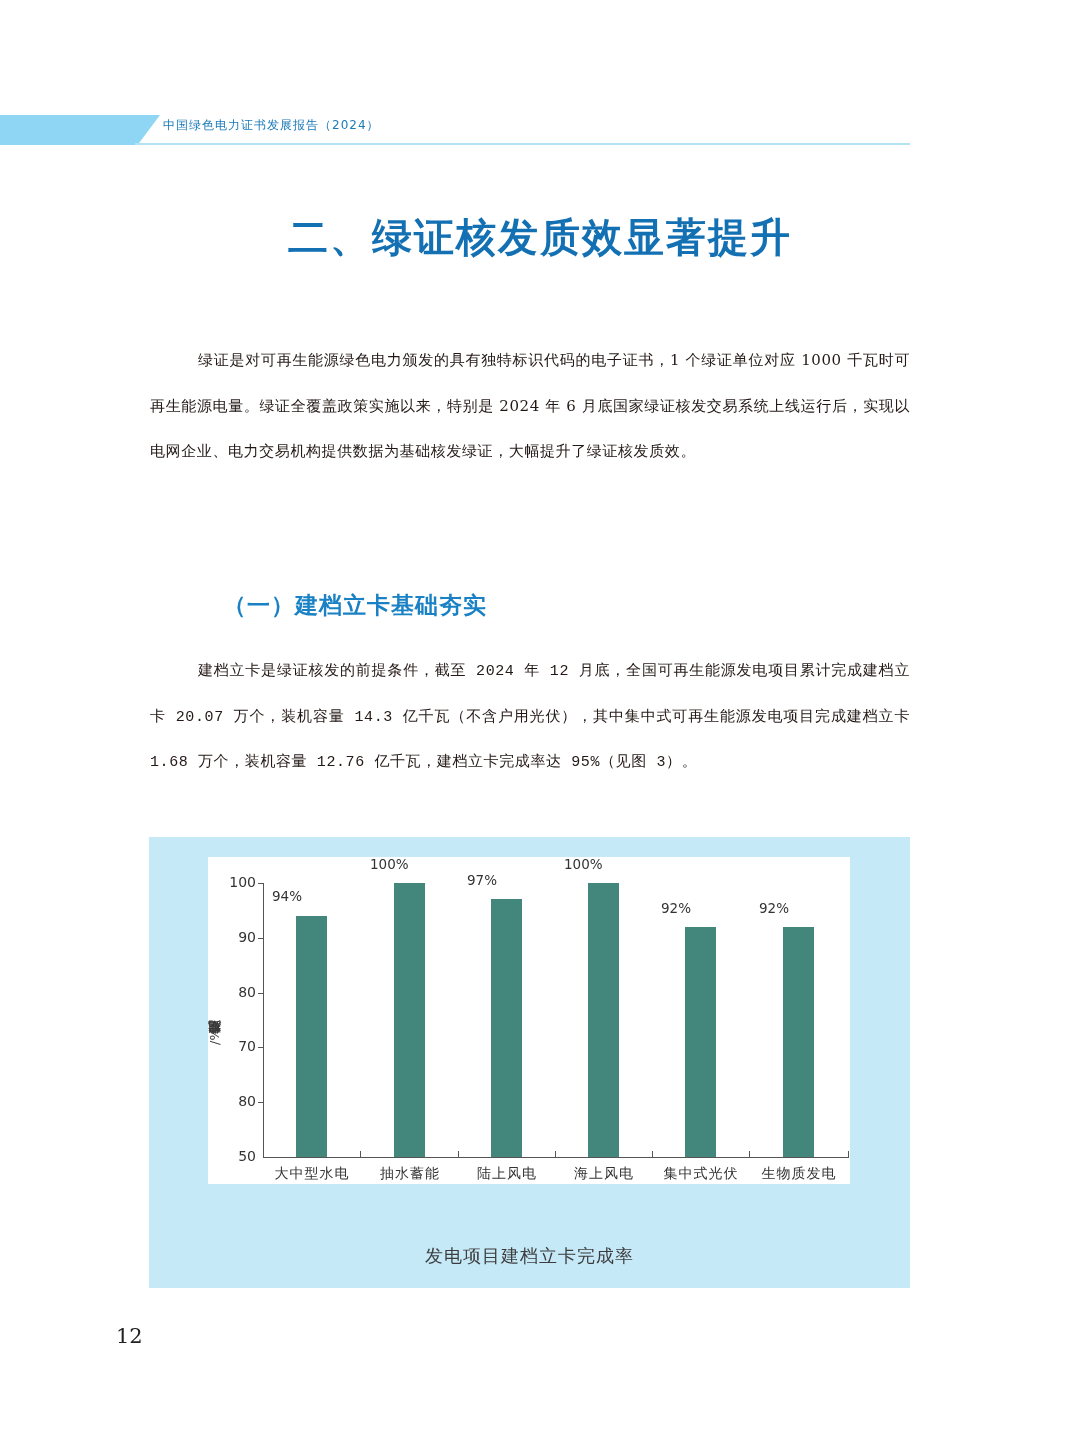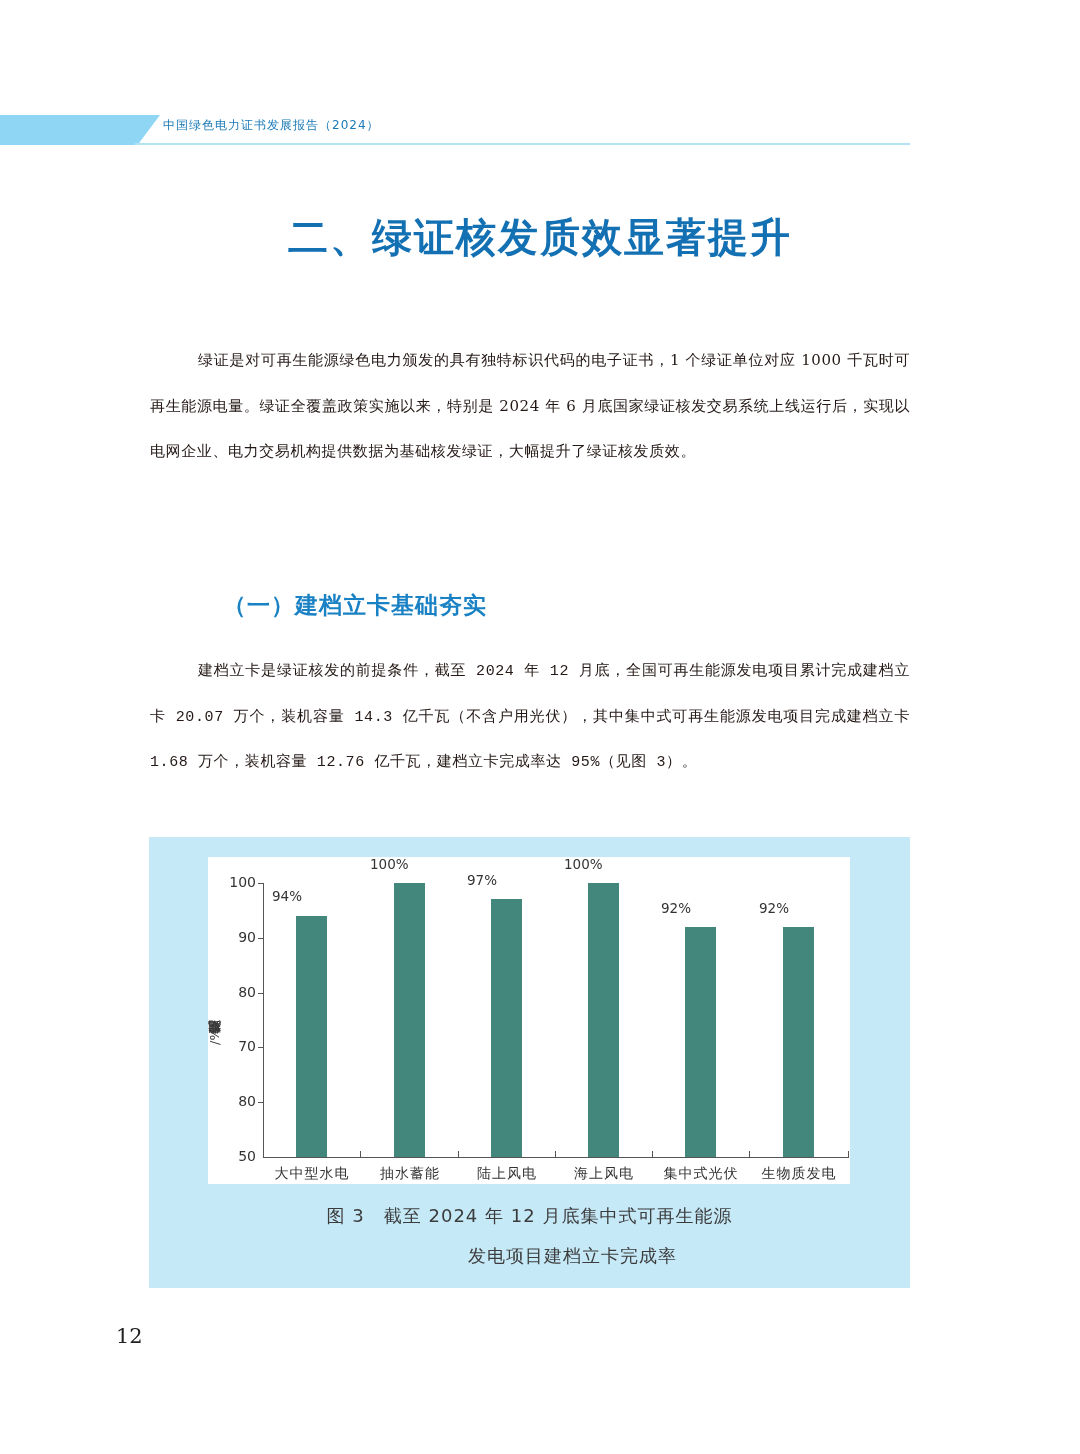--- a/index.html
+++ b/index.html
@@ -30,21 +30,21 @@
          font-size:14px; color:#333; }
   .xtick { position:absolute; top:294px; width:1px; height:6px; background:#555; }
   .bar { position:absolute; width:31px; background:#43877c; }
   .blabel { position:absolute; width:80px; text-align:left; font-family:"DejaVu Sans","Liberation Sans",sans-serif;
             font-size:13.5px; color:#333; }
   .xcat { position:absolute; top:308px; width:96px; text-align:center; font-family:"DejaVu Sans","Liberation Sans",sans-serif;
           font-size:14px; color:#333; letter-spacing:1px; }
   .caption { position:absolute; left:0; width:761px; text-align:center; font-family:"DejaVu Sans","Liberation Sans",sans-serif;
              font-size:18px; color:#3c3c3c; letter-spacing:1px; }
   .cap1 { top:367px; }
-  .cap2 { top:407px;padding-left:43px; }
+  .cap2 { top:407px; }
   .page-num { position:absolute; left:116px; top:1324px; font-size:21px; color:#222; }
 </style>
 </head>
 <body>
 
 <div class="hdr-band"></div>
 <div class="hdr-title">中国绿色电力证书发展报告（2024）</div>
 <div class="hdr-line"></div>
 
 <div class="chapter-title">二、绿证核发质效显著提升</div>
@@ -93,17 +93,16 @@
     <div class="blabel" style="left: 551px; top: 42.84px;">92%</div>
 
     <div class="xcat" style="left:56px">大中型水电</div>
     <div class="xcat" style="left:154px">抽水蓄能</div>
     <div class="xcat" style="left:251px">陆上风电</div>
     <div class="xcat" style="left:348px">海上风电</div>
     <div class="xcat" style="left:445px">集中式光伏</div>
     <div class="xcat" style="left:543px">生物质发电</div>
   </div>
 
-  <div class="caption cap1">图 3　截至 2024 年 12 月底集中式可再生能源</div>
   <div class="caption cap2">发电项目建档立卡完成率</div>
 </div>
 
 <div class="page-num">12</div>
 
 </body></html>

